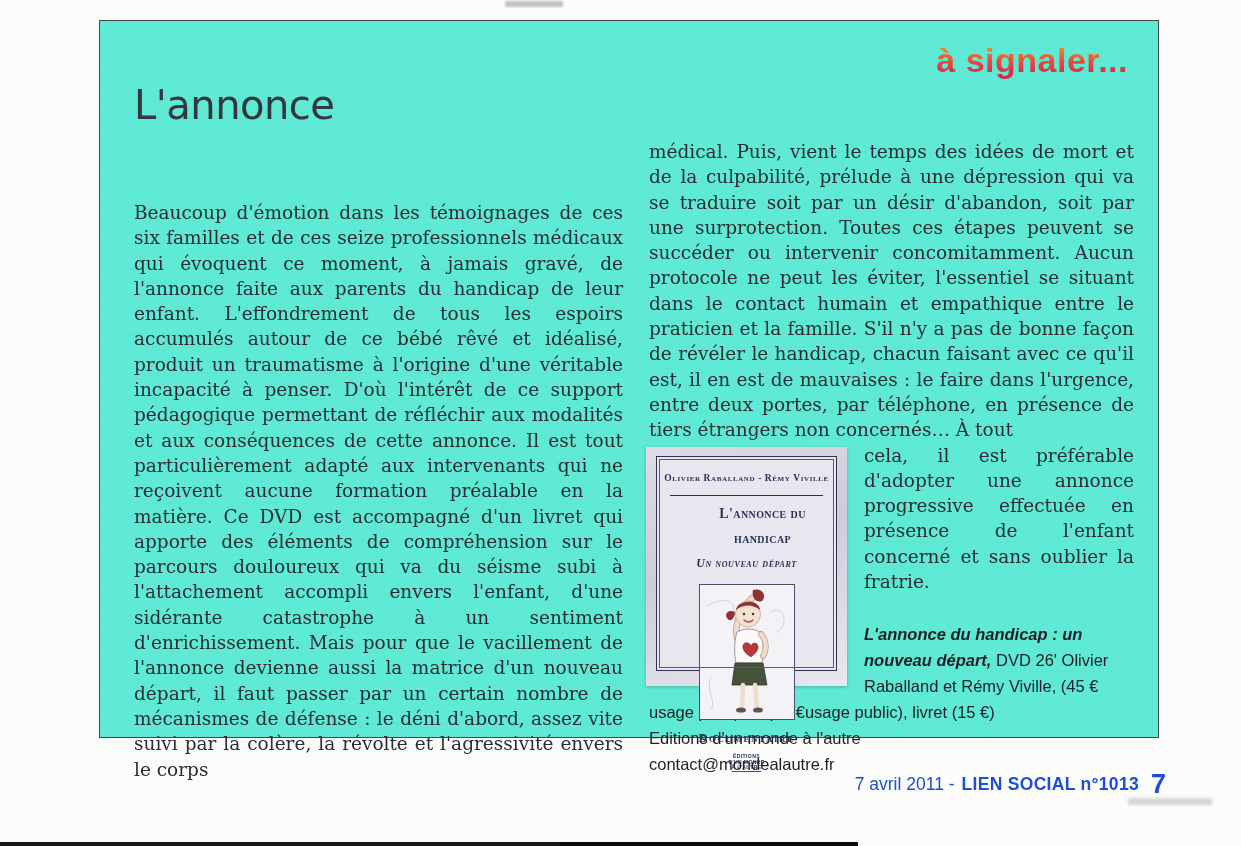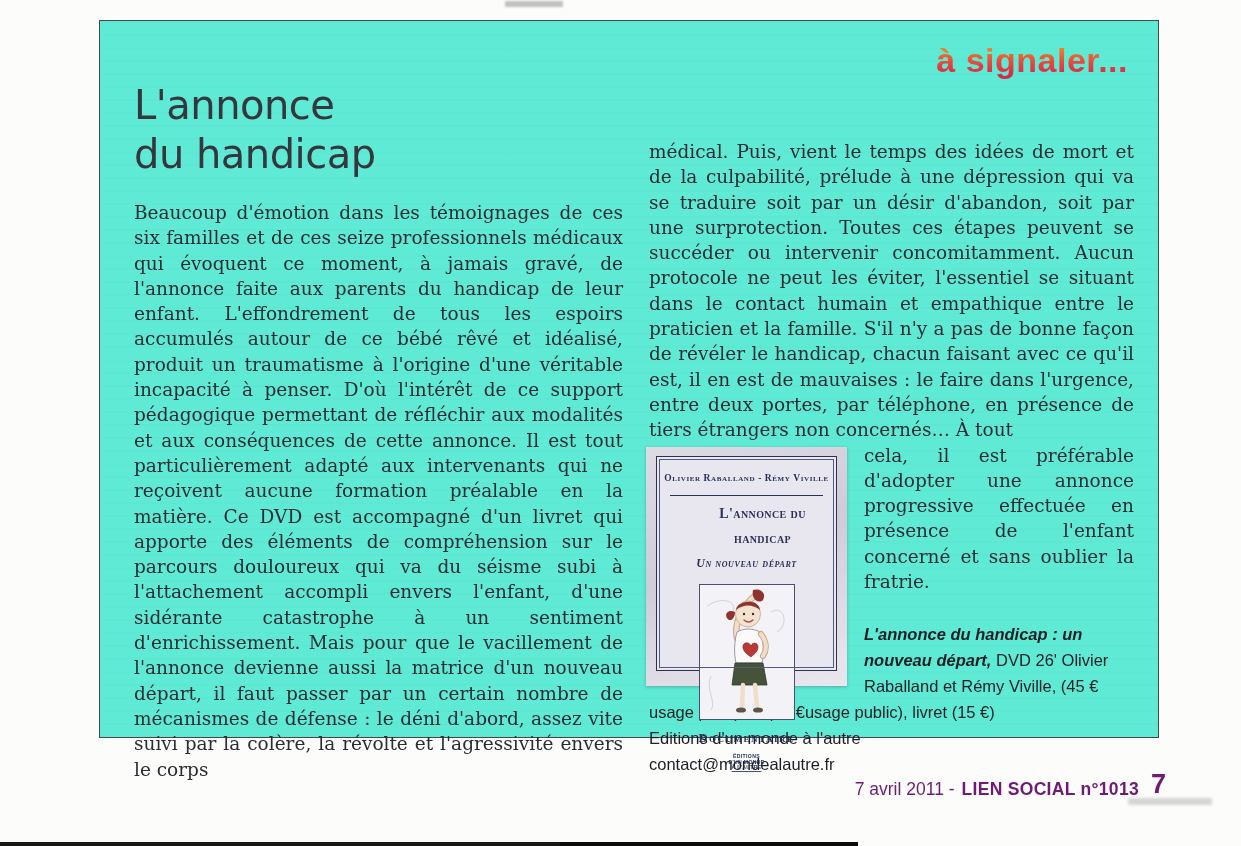--- a/index.html
+++ b/index.html
@@ -100,21 +100,21 @@
     font-size:16.5px; line-height:26px; color:#1c1f25;
     text-align:left;
   }
   .cap-lead { font-weight:bold; font-style:italic; }
   .cap-line { text-align:left; }
 
   
   .footer {
     position:absolute; top:769px; right:75px;
     font-family:"Liberation Sans", sans-serif;
-    color:#701a75; display:flex; align-items:flex-end;
+    color:#1d4ed8; display:flex; align-items:center;
   }
   .f-date { font-size:17.5px; }
   .f-mag  { font-size:17.5px; font-weight:bold; margin-left:7px; letter-spacing:0.3px; }
   .f-num  { font-size:27px; font-weight:bold; margin-left:12px; }
 
   
   .artifact { position:absolute; pointer-events:none; }
   .smudge-top { left:505px; top:1px; width:58px; height:6px; background:#7d7d7d; opacity:.45; filter:blur(1px); }
   .smudge-right { left:1128px; top:798px; width:84px; height:7px; background:#9a9aa0; opacity:.4; filter:blur(1.5px); }
   .scanbar { left:0; bottom:0; width:858px; height:4px; background:#181816; }
@@ -122,21 +122,21 @@
 </style>
 </head>
 <body>
 
 <div class="page">
 
   <div class="panel">
 
     <div class="badge">à signaler...</div>
 
-    <h1 class="title"><span>L'annonce</span><br><span>du handicap</span></h1>
+    <h1 class="title"><span>L'annonce</span><br></h1>
 
     <div class="col col-left">
       <p>Beaucoup d'émotion dans les témoignages de ces six familles et de ces seize professionnels médicaux qui évoquent ce moment, à jamais gravé, de l'annonce faite aux parents du handicap de leur enfant. L'effondrement de tous les espoirs accumulés autour de ce bébé rêvé et idéalisé, produit un traumatisme à l'origine d'une véritable incapacité à penser. D'où l'intérêt de ce support pédagogique permettant de réfléchir aux modalités et aux conséquences de cette annonce. Il est tout particulièrement adapté aux intervenants qui ne reçoivent aucune formation préalable en la matière. Ce DVD est accompagné d'un livret qui apporte des éléments de compréhension sur le parcours douloureux qui va du séisme subi à l'attachement accompli envers l'enfant, d'une sidérante catastrophe à un sentiment d'enrichissement. Mais pour que le vacillement de l'annonce devienne aussi la matrice d'un nouveau départ, il faut passer par un certain nombre de mécanismes de défense : le déni d'abord, assez vite suivi par la colère, la révolte et l'agressivité envers le corps</p>
     </div>
 
     <div class="col col-right">
       <p>médical. Puis, vient le temps des idées de mort et de la culpabilité, prélude à une dépression qui va se traduire soit par un désir d'abandon, soit par une surprotection. Toutes ces étapes peuvent se succéder ou intervenir concomitamment. Aucun protocole ne peut les éviter, l'essentiel se situant dans le contact humain et empathique entre le praticien et la famille. S'il n'y a pas de bonne façon de révéler le handicap, chacun faisant avec ce qu'il est, il en est de mauvaises : le faire dans l'urgence, entre deux portes, par téléphone, en présence de tiers étrangers non concernés… À tout</p>
 
       <div class="dvd-photo">
         <div class="dvd-cover">

